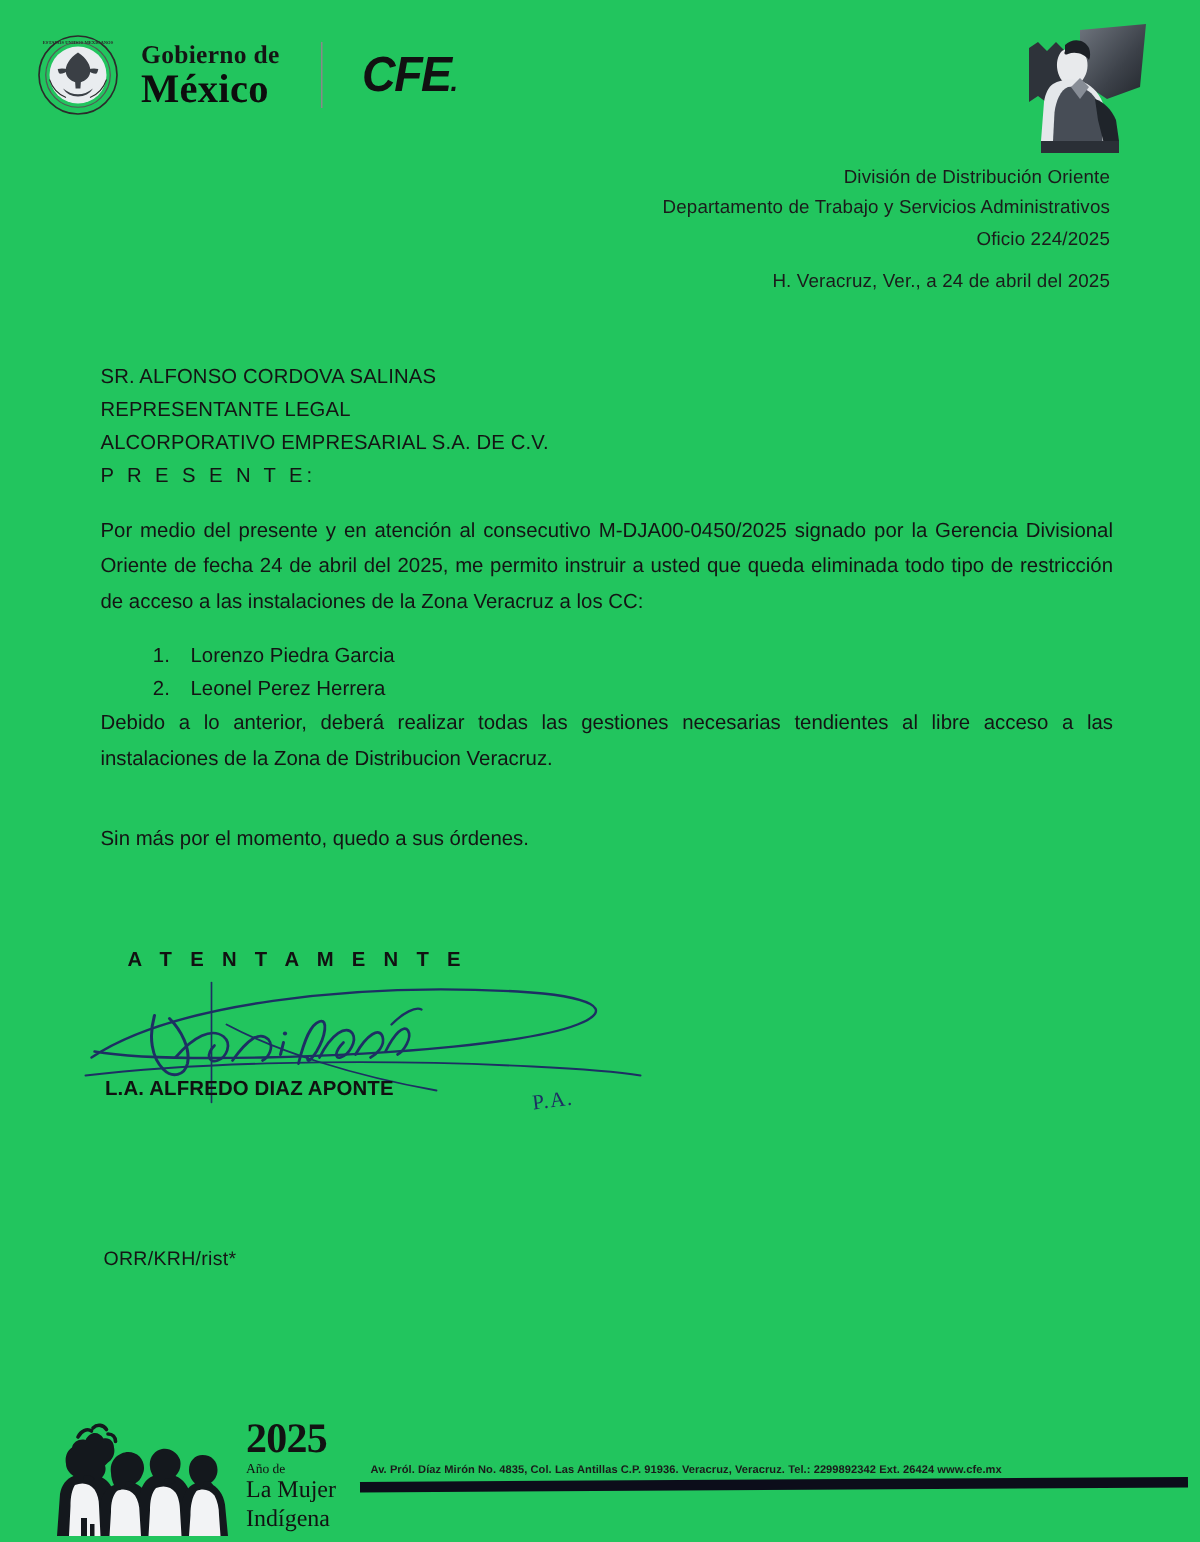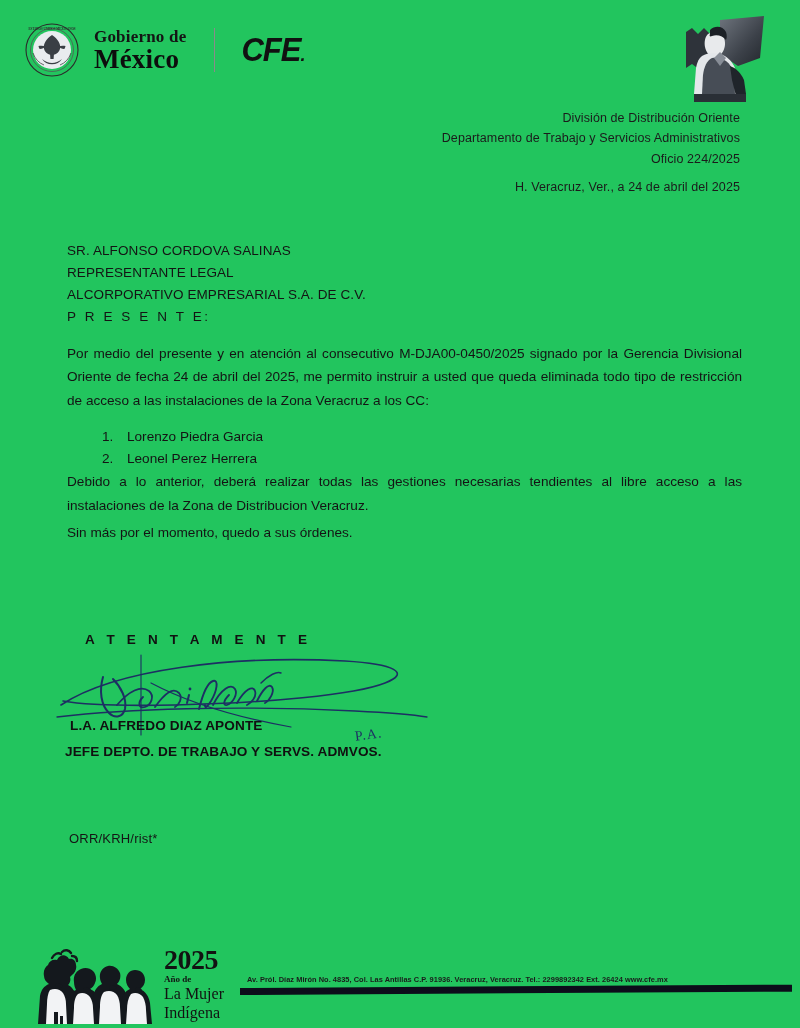--- a/index.html
+++ b/index.html
@@ -116,21 +116,21 @@
     left: 67px;
     width: 675px;
   }
   .para {
     font-size: 13.6px;
     line-height: 1.72;
     text-align: justify;
     color: #141414;
     margin: 0;
   }
-  .para + .para { margin-top: 4px; }
+  .para + .para { margin-top: 30px; }
 
   .name-list {
     margin: 14px 0 0 0;
     padding-left: 50px;
     font-size: 13.6px;
     line-height: 1.62;
     color: #141414;
   }
   .name-list li { padding-left: 10px; }
 
@@ -221,21 +221,21 @@
     line-height: 1;
     padding-bottom: 4px;
   }
   .year-num {
     font-size: 28px;
     font-weight: bold;
     letter-spacing: -0.5px;
   }
   .year-sub1 {
     font-size: 9px;
-    font-weight: bold;
+    font-weight: normal;
     margin-top: 1px;
   }
   .year-sub2 {
     font-size: 16px;
     font-weight: normal;
     margin-top: 1px;
     line-height: 1.12;
   }
   .footer-address {
     position: absolute;
@@ -367,21 +367,20 @@
             <path d="M96 40 C130 58, 180 74, 236 84" stroke-width="1.2"></path>
             <path d="M86 12 C86 40, 86 66, 86 92" stroke-width="1.1"></path>
           </g>
         </svg>
       </span>
       <span class="pa-mark">P.A.</span>
     </div>
   </div>
 
   <div class="sig-name">L.A. ALFREDO DIAZ APONTE</div>
-  <div class="sig-title">JEFE DEPTO. DE TRABAJO Y SERVS. ADMVOS.</div>
 
   <div class="ref-code">ORR/KRH/rist*</div>
 
   <div class="footer">
 
     <div class="footer-emblem">
       <span>
         <svg class="women-svg" viewBox="0 0 126 80">
           <g fill="#14181d">
 

